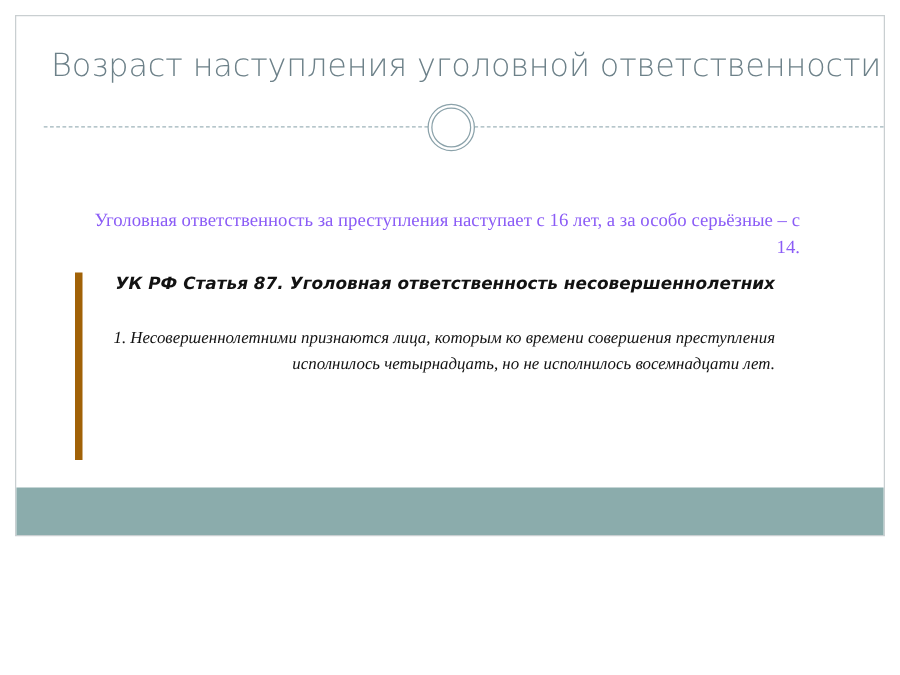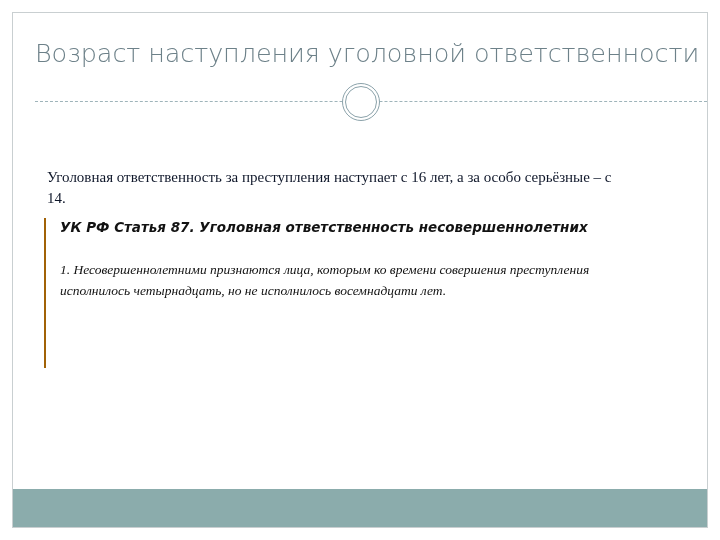--- a/index.html
+++ b/index.html
@@ -10,25 +10,26 @@
     background: #ffffff;
     font-family: "Liberation Sans", sans-serif;
     overflow: hidden;
   }
 
   #slide-frame {
     position: absolute;
     left: 12px;
     top: 12px;
     width: 696px;
-    height: 516px;
+    height: 417px;
     background: #ffffff;
     border: 1px solid #c9cfd1;
     box-sizing: border-box;
     overflow: hidden;
+    text-align: right;
   }
 
   
   #slide-title {
     position: absolute;
     left: 22px;
     top: 25px;
     width: 670px;
     font-family: "DejaVu Sans", sans-serif;
     font-size: 25.5px;
@@ -68,36 +69,36 @@
   }
   #divider-ring .ring-inner {
     left: 3px; top: 3px;
     width: 30px; height: 30px;
     background: transparent;
   }
 
   
   #intro-paragraph {
     position: absolute;
-    left: 34px;
+    left: 47px;
     top: 139px;
     width: 580px;
     font-family: "Liberation Serif", serif;
     font-size: 15px;
     line-height: 21px;
-    color: #0f172a;
+    color: #8b5cf6;
   }
 
   
   #quote-block {
     position: absolute;
-    left: 31px;
+    left: 47px;
     top: 205px;
     width: 560px;
-    border-left: 2px solid #a16207;
+    border-left: 6px solid #a16207;
     padding-left: 14px;
     box-sizing: border-box;
     min-height: 150px;
   }
 
   #quote-heading {
     font-family: "DejaVu Sans", sans-serif;
     font-size: 13.5px;
     font-weight: bold;
     font-style: italic;

